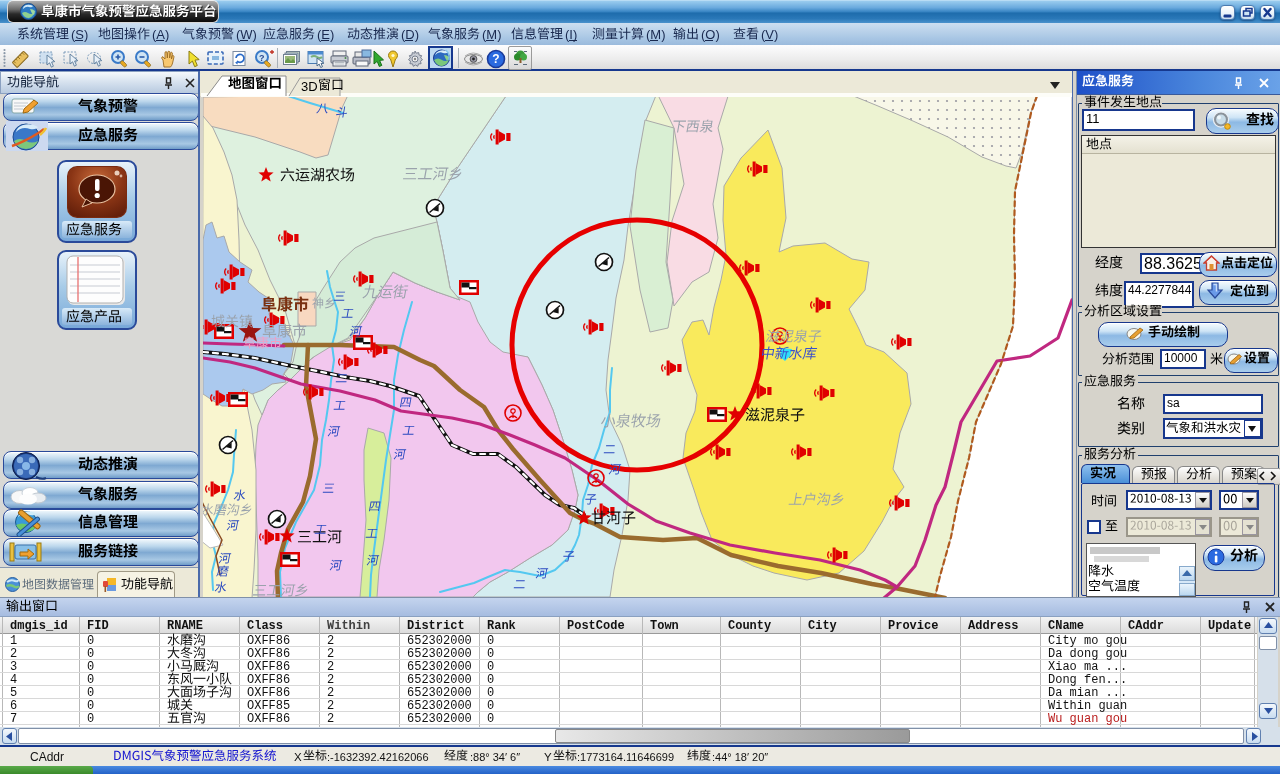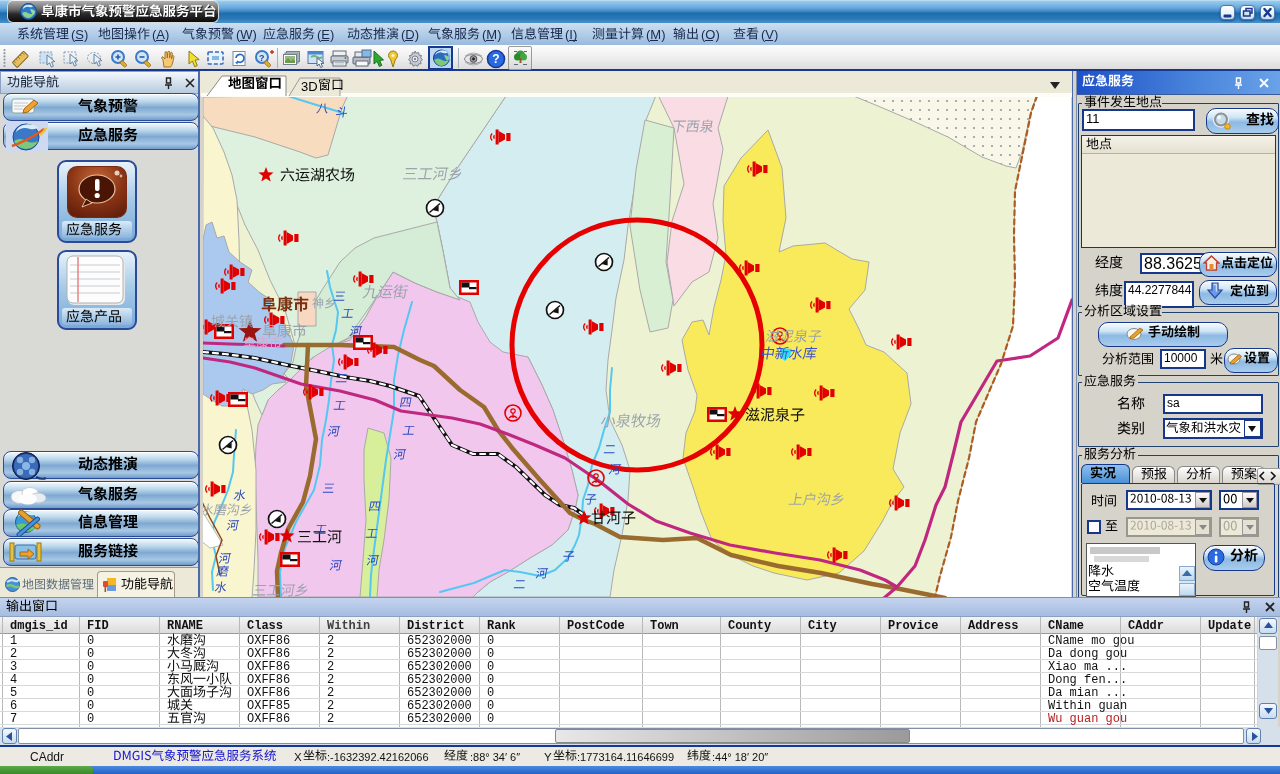--- a/index.html
+++ b/index.html
@@ -1435,21 +1435,21 @@
       <g fill="#111" transform="translate(0,11.4) scale(0.01300)">
         <use href="#r6c34" x="0"></use>
         <use href="#r78e8" x="1000"></use>
         <use href="#r6c9f" x="2000"></use>
       </g>
     </svg>
     <div class="abs" style="left:247px;top:634px;font:12px 'Liberation Mono';color:#111">OXFF86</div>
     <div class="abs" style="left:327px;top:634px;font:12px 'Liberation Mono';color:#111">2</div>
     <div class="abs" style="left:407px;top:634px;font:12px 'Liberation Mono';color:#111">652302000</div>
     <div class="abs" style="left:487px;top:634px;font:12px 'Liberation Mono';color:#111">0</div>
-    <div class="abs" style="left:1048px;top:634px;font:12px 'Liberation Mono';color:#111">CName mo gou</div>
+    <div class="abs" style="left:1048px;top:634px;font:12px 'Liberation Mono';color:#111">City mo gou</div>
     <div class="abs" style="left:0;top:659px;width:1257px;height:1px;background:#d8d8d8"></div>
     <div class="abs" style="left:10px;top:647px;font:12px 'Liberation Mono';color:#111">2</div>
     <div class="abs" style="left:87px;top:647px;font:12px 'Liberation Mono';color:#111">0</div>
     <svg style="position:absolute;left:167px;top:646px;overflow:visible" width="41" height="17">
       <g fill="#111" transform="translate(0,11.4) scale(0.01300)">
         <use href="#r5927" x="0"></use>
         <use href="#r51ac" x="1000"></use>
         <use href="#r6c9f" x="2000"></use>
       </g>
     </svg>

